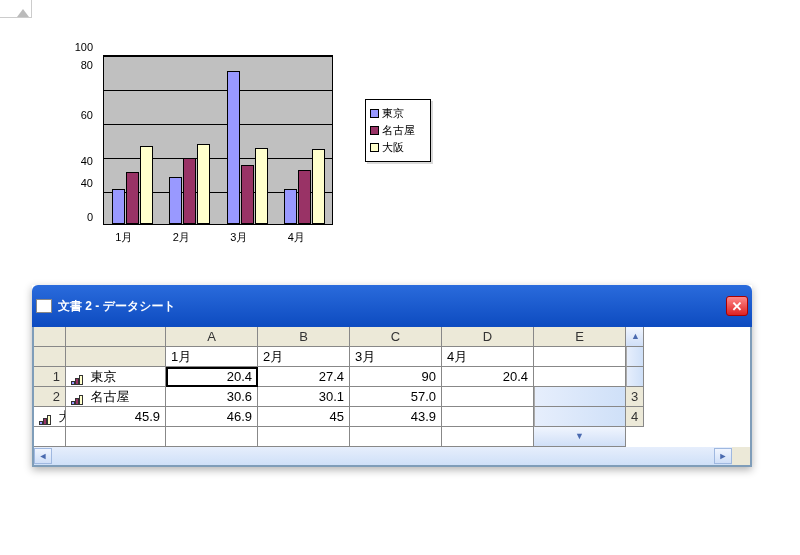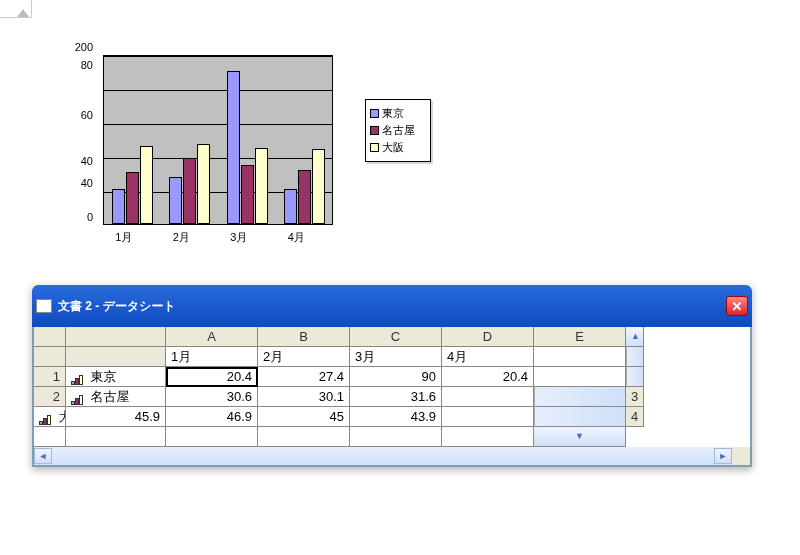--- a/index.html
+++ b/index.html
@@ -267,21 +267,21 @@
 <div class="ruler-corner"></div>
 
 <div class="chart-object">
   <div class="chart-inner">
     <div class="y-labels" id="yLabels">
         <div class="y-tick" style="top: 172px;">0</div>
         <div class="y-tick" style="top: 138px;">40</div>
         <div class="y-tick" style="top: 116px;">40</div>
         <div class="y-tick" style="top: 70px;">60</div>
         <div class="y-tick" style="top: 20px;">80</div>
-        <div class="y-tick" style="top: 2px;">200</div>
+        <div class="y-tick" style="top: 2px;">100</div>
       </div>
     <div class="plot-area" id="plotArea">
         <div class="grid-line" style="top: 136px;"></div>
         <div class="grid-line" style="top: 102px;"></div>
         <div class="grid-line" style="top: 68px;"></div>
         <div class="grid-line" style="top: 34px;"></div>
         <div class="grid-line" style="top: 0px;"></div>
         <div class="bar-group" style="left: 7.75px;">
           <div class="bar s0" style="height: 34.68px;"></div>
           <div class="bar s1" style="height: 52.02px;"></div>
@@ -355,21 +355,21 @@
         <div class="cell-num selected-cell">20.4</div>
         <div class="cell-num">27.4</div>
         <div class="cell-num">90</div>
         <div class="cell-num">20.4</div>
         <div class="cell-num"></div>
         <div class="scroll-col"></div>
         <div class="row-head">2</div>
         <div class="cell-text"><span class="row-icon"><span class="b" style="background: rgb(153, 153, 255); height: 4px;"></span><span class="b" style="background: rgb(153, 51, 102); height: 7px;"></span><span class="b" style="background: rgb(255, 255, 204); height: 10px;"></span></span><span> 名古屋</span></div>
         <div class="cell-num">30.6</div>
         <div class="cell-num">30.1</div>
-        <div class="cell-num">31.6</div>
+        <div class="cell-num">57.0</div>
         <div class="cell-num"></div>
         <div class="scroll-col"></div>
         <div class="row-head">3</div>
         <div class="cell-text"><span class="row-icon"><span class="b" style="background: rgb(153, 153, 255); height: 4px;"></span><span class="b" style="background: rgb(153, 51, 102); height: 7px;"></span><span class="b" style="background: rgb(255, 255, 204); height: 10px;"></span></span><span> 大阪</span></div>
         <div class="cell-num">45.9</div>
         <div class="cell-num">46.9</div>
         <div class="cell-num">45</div>
         <div class="cell-num">43.9</div>
         <div class="cell-num"></div>
         <div class="scroll-col"></div>

